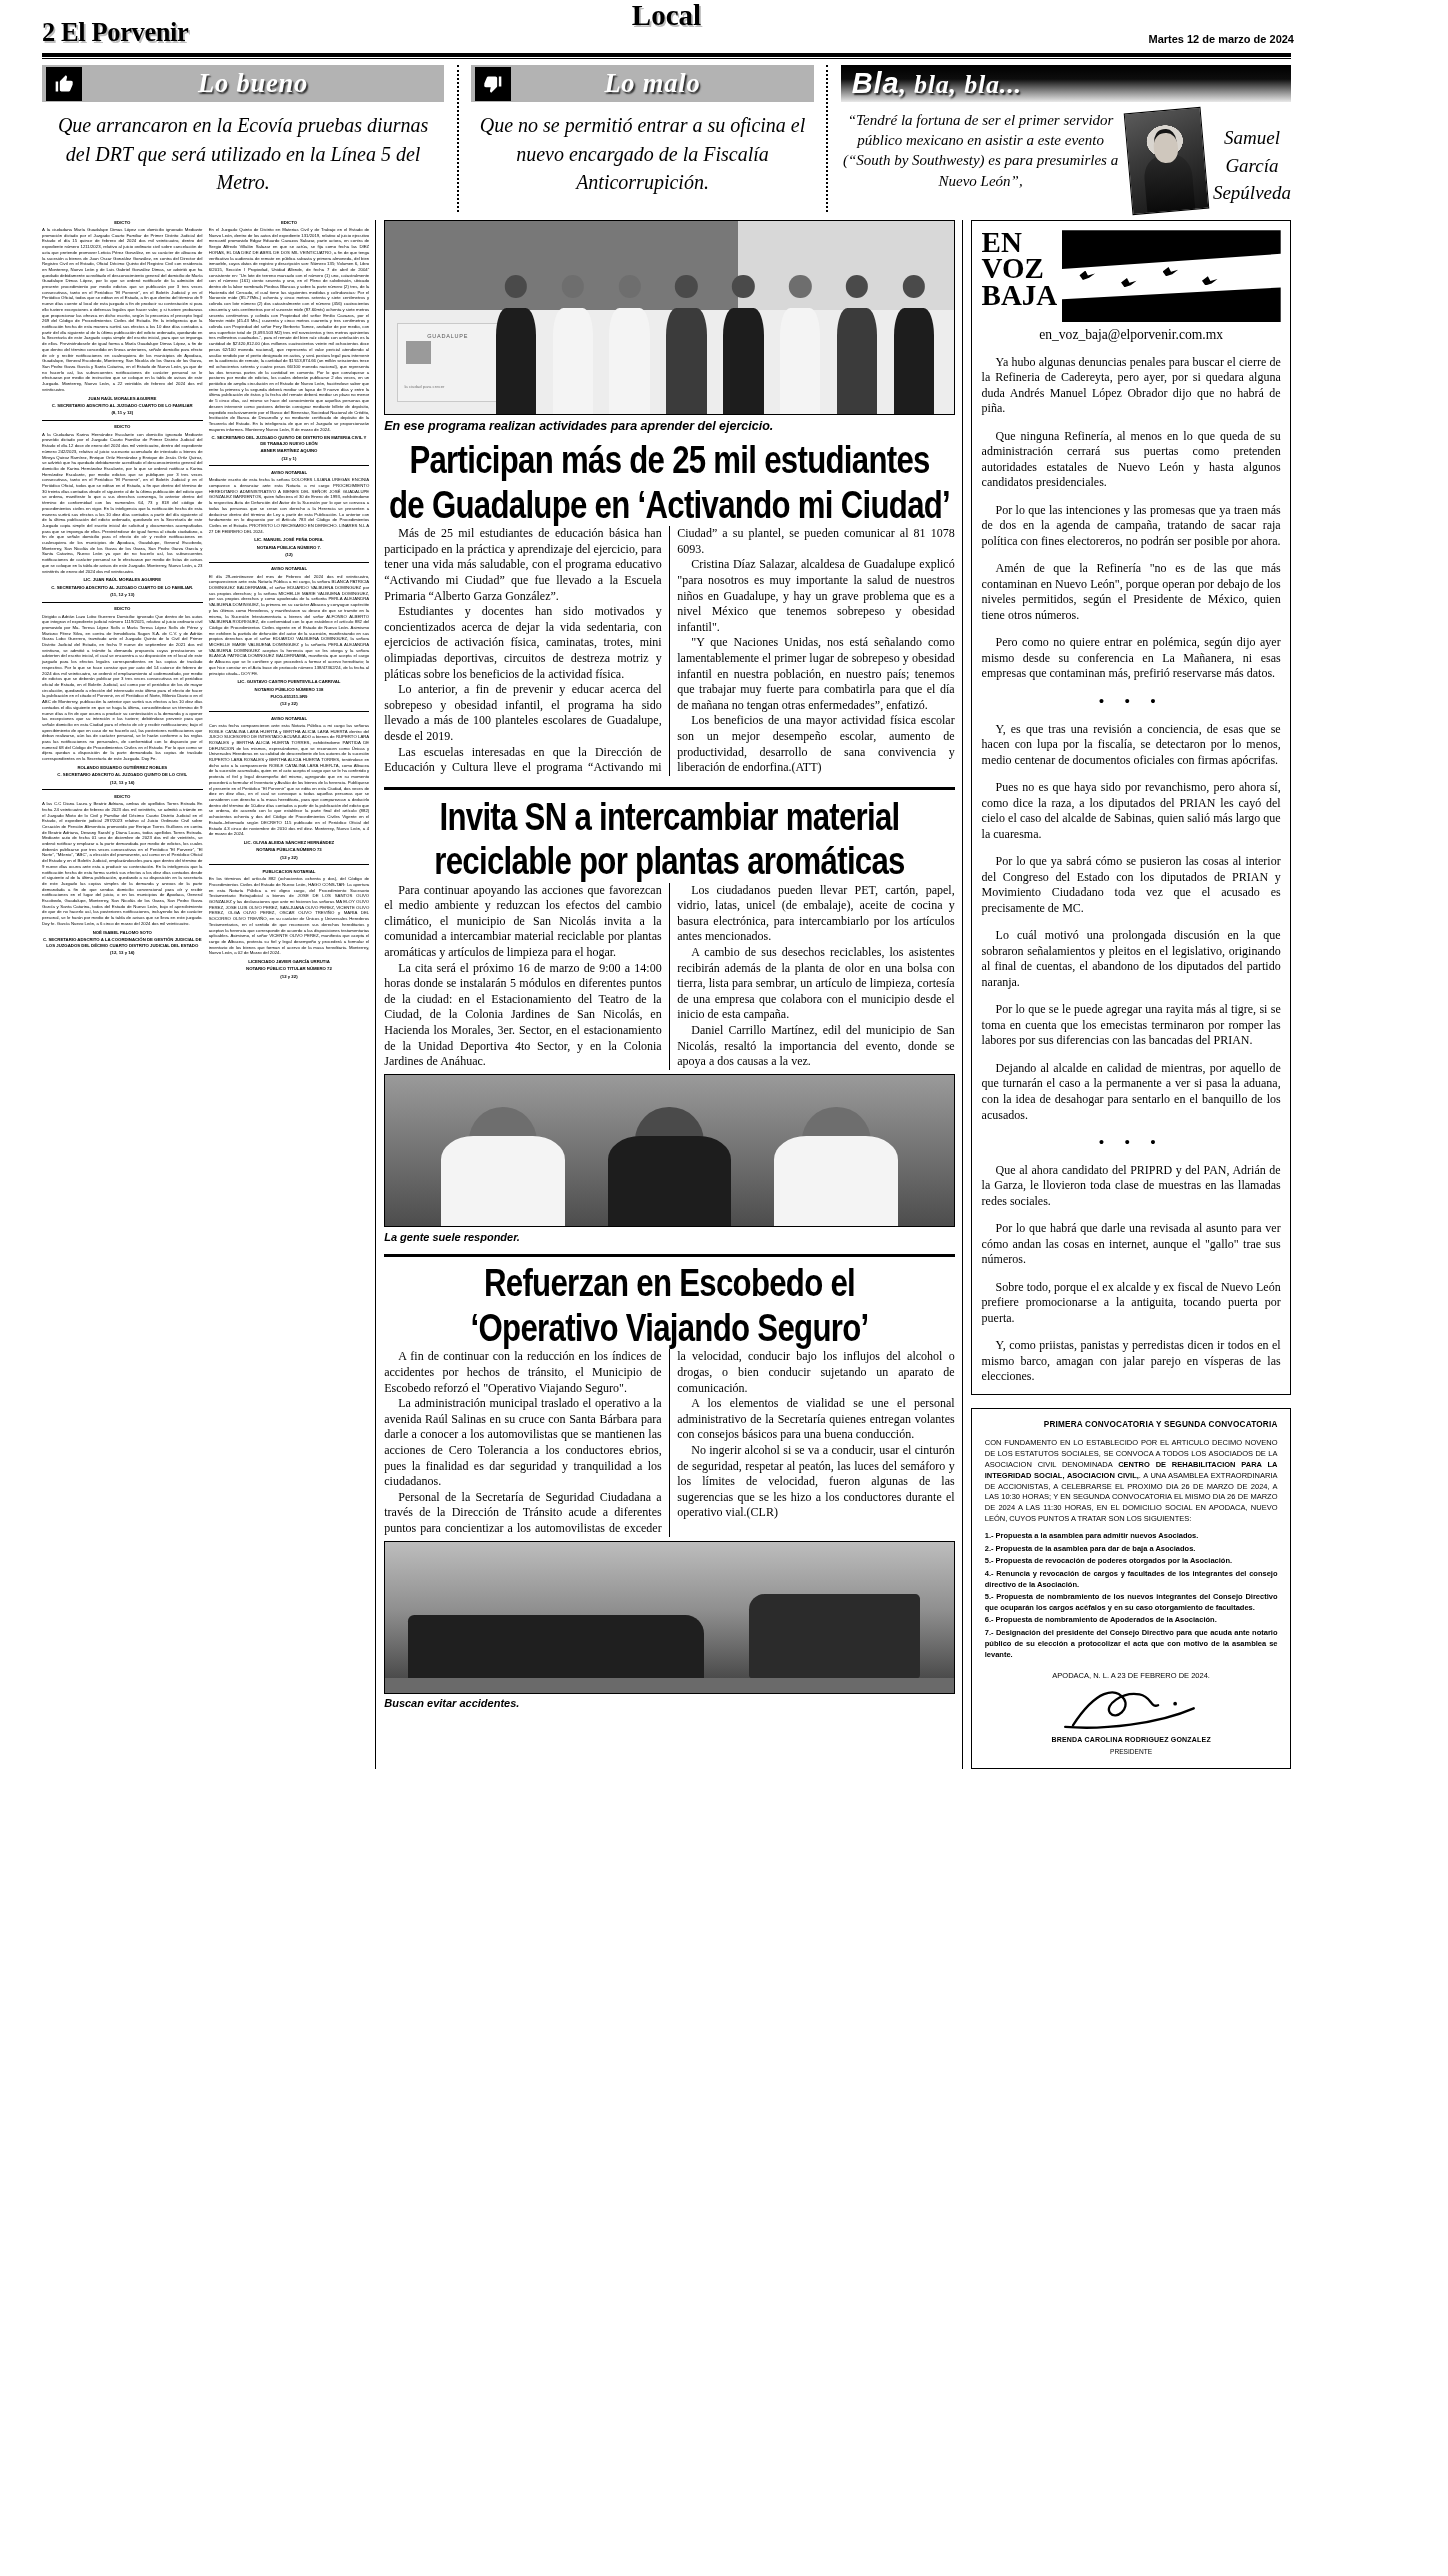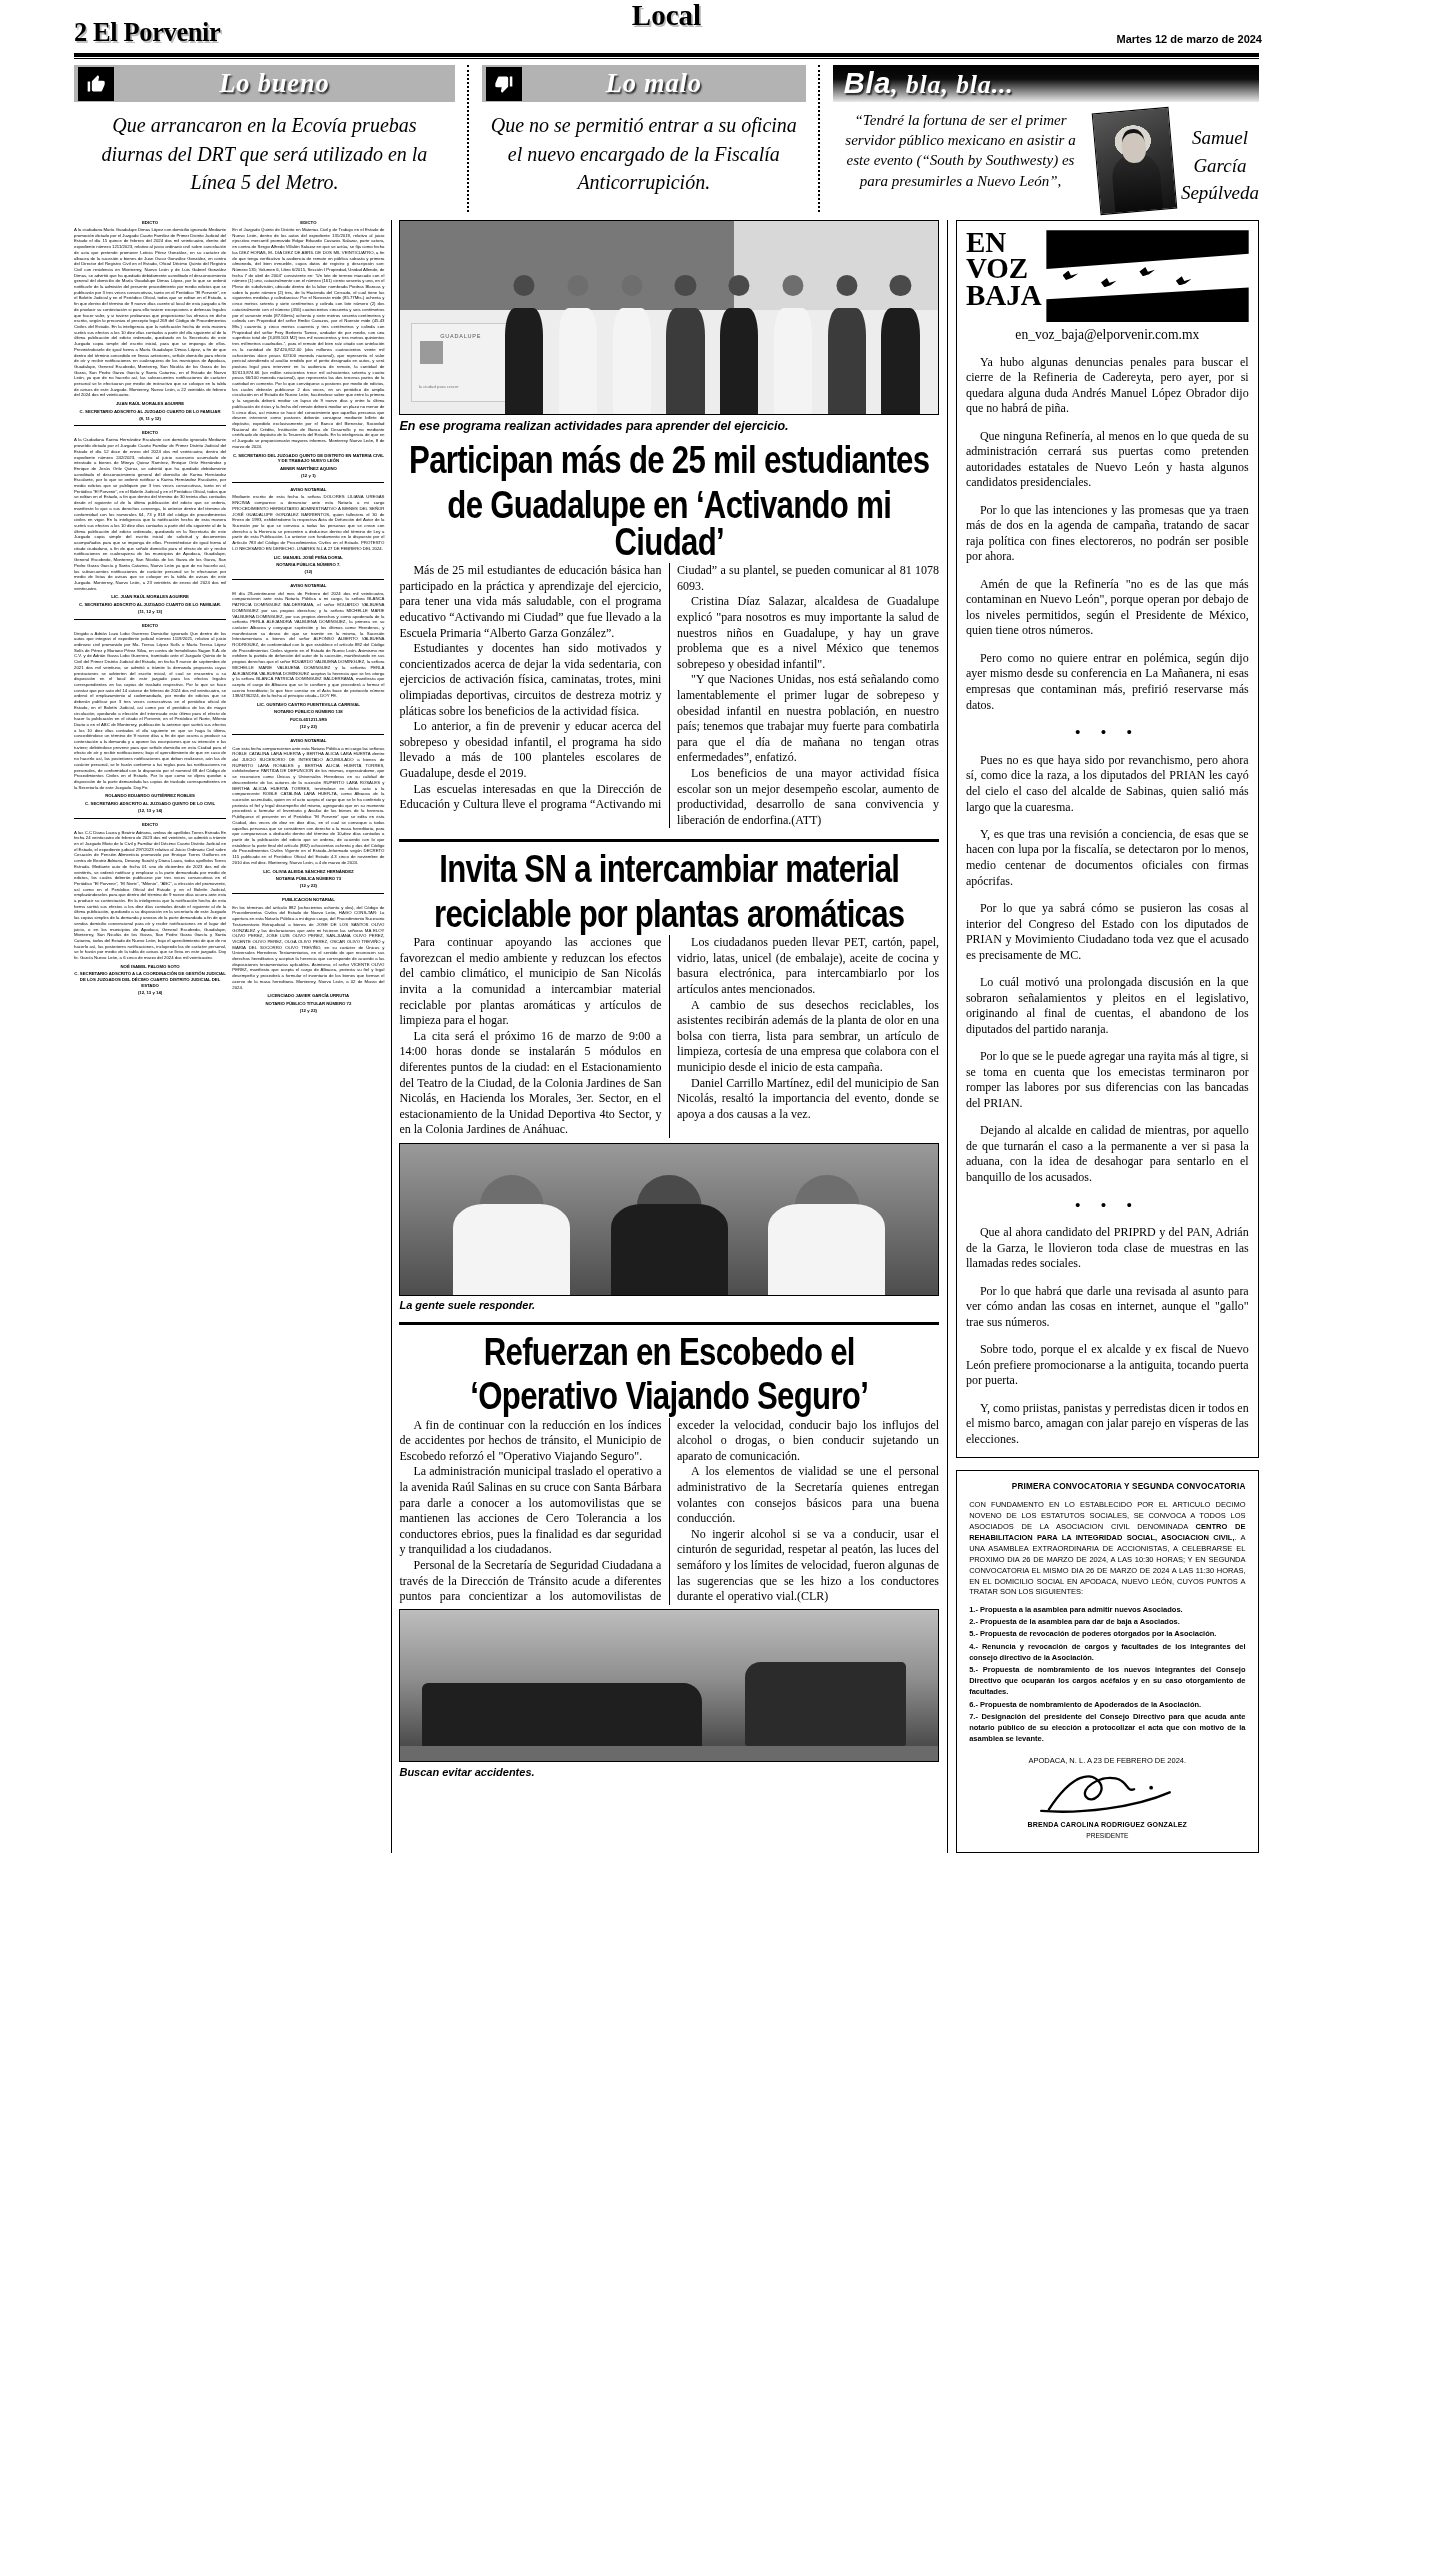--- a/index.html
+++ b/index.html
@@ -5,21 +5,21 @@
 <style>
   html,body{margin:0;padding:0;background:#ffffff;}
   body{
     width:1449px;height:2576px;
     font-family:"Liberation Serif", serif;
     color:#000;
     -webkit-font-smoothing:antialiased;
     position:relative;
     overflow:hidden;
   }
-  .page{position:relative;width:1333px;height:2576px;box-sizing:border-box;padding:0 41px;}
+  .page{position:relative;width:1333px;height:2576px;box-sizing:border-box;padding:0 9px;}
 
   
   .masthead{position:relative;height:48px;display:flex;align-items:flex-end;padding:0 30px 0 33px;}
   .mh-folio{
     font-family:"Liberation Serif", serif;
     font-weight:bold;font-size:26.5px;letter-spacing:-0.4px;
     text-shadow:1.6px 1.6px 0 #bdbdbd;
     white-space:nowrap;
   }
   .mh-section{
@@ -405,22 +405,22 @@
           </div>
         </div>
         <div class="voz-mail">en_voz_baja@elporvenir.com.mx</div>
         <div id="vozBody">
             <p class="voz-p">Ya hubo algunas denuncias penales para buscar el cierre de la Refineria de Cadereyta, pero ayer, por si quedara alguna duda Andrés Manuel López Obrador dijo que no habrá de piña.</p>
             <p class="voz-p">Que ninguna Refinería, al menos en lo que queda de su administración cerrará sus puertas como pretenden autoridades estatales de Nuevo León y hasta algunos candidatos presidenciales.</p>
             <p class="voz-p">Por lo que las intenciones y las promesas que ya traen más de dos en la agenda de campaña, tratando de sacar raja política con fines electoreros, no podrán ser posible por ahora.</p>
             <p class="voz-p">Amén de que la Refinería "no es de las que más contaminan en Nuevo León", porque operan por debajo de los niveles permitidos, según el Presidente de México, quien tiene otros números.</p>
             <p class="voz-p">Pero como no quiere entrar en polémica, según dijo ayer mismo desde su conferencia en La Mañanera, ni esas empresas que contaminan más, prefirió reservarse más datos.</p>
             <p class="voz-dots">• • •</p>
+            <p class="voz-p">Y, es que tras una revisión a conciencia, de esas que se hacen con lupa por la fiscalía, se detectaron por lo menos, medio centenar de documentos oficiales con firmas apócrifas.</p>
             <p class="voz-p">Pues no es que haya sido por revanchismo, pero ahora sí, como dice la raza, a los diputados del PRIAN les cayó del cielo el caso del alcalde de Sabinas, quien salió más largo que la cuaresma.</p>
-            <p class="voz-p">Y, es que tras una revisión a conciencia, de esas que se hacen con lupa por la fiscalía, se detectaron por lo menos, medio centenar de documentos oficiales con firmas apócrifas.</p>
             <p class="voz-p">Por lo que ya sabrá cómo se pusieron las cosas al interior del Congreso del Estado con los diputados de PRIAN y Movimiento Ciudadano toda vez que el acusado es precisamente de MC.</p>
             <p class="voz-p">Lo cuál motivó una prolongada discusión en la que sobraron señalamientos y pleitos en el legislativo, originando al final de cuentas, el abandono de los diputados del partido naranja.</p>
             <p class="voz-p">Por lo que se le puede agregar una rayita más al tigre, si se toma en cuenta que los emecistas terminaron por romper las labores por sus diferencias con las bancadas del PRIAN.</p>
             <p class="voz-p">Dejando al alcalde en calidad de mientras, por aquello de que turnarán el caso a la permanente a ver si pasa la aduana, con la idea de desahogar para sentarlo en el banquillo de los acusados.</p>
             <p class="voz-dots">• • •</p>
             <p class="voz-p">Que al ahora candidato del PRIPRD y del PAN, Adrián de la Garza, le llovieron toda clase de muestras en las llamadas redes sociales.</p>
             <p class="voz-p">Por lo que habrá que darle una revisada al asunto para ver cómo andan las cosas en internet, aunque el "gallo" trae sus números.</p>
             <p class="voz-p">Sobre todo, porque el ex alcalde y ex fiscal de Nuevo León prefiere promocionarse a la antiguita, tocando puerta por puerta.</p>
             <p class="voz-p">Y, como priistas, panistas y perredistas dicen ir todos en el mismo barco, amagan con jalar parejo en vísperas de las elecciones.</p>
           </div>

